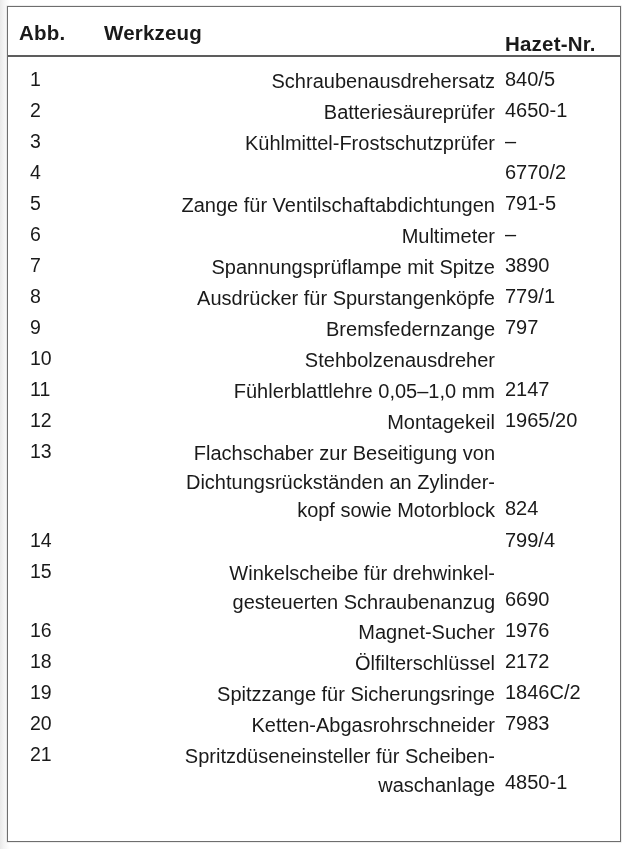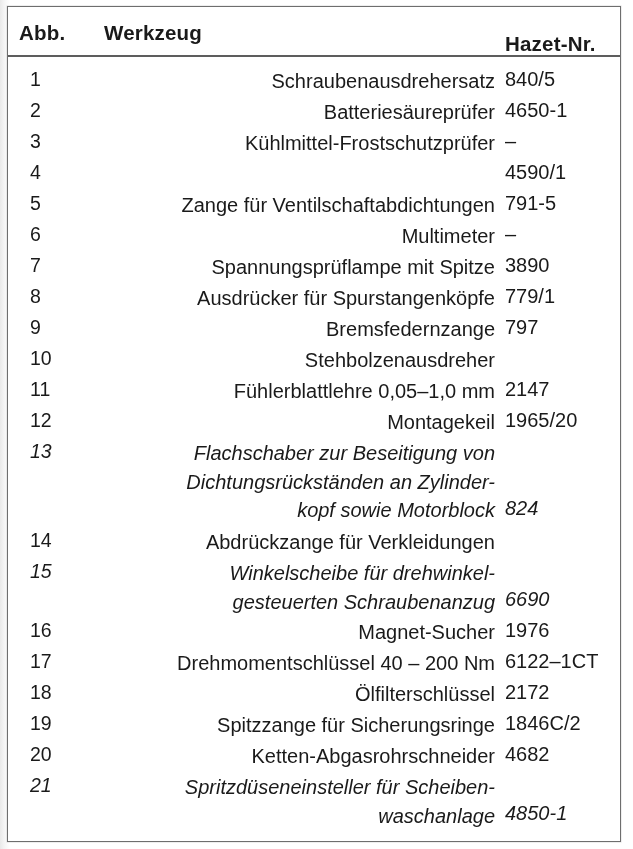--- a/index.html
+++ b/index.html
@@ -46,21 +46,20 @@
     height: 2.2px;
     background: #5d5d5d;
   }
   .row {
     position: relative;
     display: block;
     height: 31px;
   }
   .row.multi {
     height: auto;
-    font-style: italic;
   }
   .cell-num,
   .cell-name,
   .cell-hazet {
     position: absolute;
     white-space: pre-wrap;
   }
   .thead .cell-num,
   .thead .cell-name,
   .thead .cell-hazet {
@@ -132,21 +131,21 @@
           <span class="cell-name">Batteriesäureprüfer</span>
           <span class="cell-hazet">4650-1</span>
         </div>
         <div class="row" data-lines="1">
           <span class="cell-num">3</span>
           <span class="cell-name">Kühlmittel-Frostschutzprüfer</span>
           <span class="cell-hazet">–</span>
         </div>
         <div class="row" data-lines="1">
           <span class="cell-num">4</span>
-          <span class="cell-hazet">4590/1</span>
+          <span class="cell-hazet">6770/2</span>
         </div>
         <div class="row" data-lines="1">
           <span class="cell-num">5</span>
           <span class="cell-name">Zange für Ventilschaftabdichtungen</span>
           <span class="cell-hazet">791-5</span>
         </div>
         <div class="row" data-lines="1">
           <span class="cell-num">6</span>
           <span class="cell-name">Multimeter</span>
           <span class="cell-hazet">–</span>
@@ -182,52 +181,47 @@
         </div>
         <div class="row multi" data-lines="3">
           <span class="cell-num">13</span>
           <span class="cell-name">Flachschaber zur Beseitigung von
 Dichtungsrückständen an Zylinder-
 kopf sowie Motorblock</span>
           <span class="cell-hazet">824</span>
         </div>
         <div class="row" data-lines="1">
           <span class="cell-num">14</span>
-          <span class="cell-name">Abdrückzange für Verkleidungen</span>
+          <span class="cell-hazet">799/4</span>
         </div>
         <div class="row multi" data-lines="2">
           <span class="cell-num">15</span>
           <span class="cell-name">Winkelscheibe für drehwinkel-
 gesteuerten Schraubenanzug</span>
           <span class="cell-hazet">6690</span>
         </div>
         <div class="row" data-lines="1">
           <span class="cell-num">16</span>
           <span class="cell-name">Magnet-Sucher</span>
           <span class="cell-hazet">1976</span>
         </div>
         <div class="row" data-lines="1">
-          <span class="cell-num">17</span>
-          <span class="cell-name">Drehmomentschlüssel 40 – 200 Nm</span>
-          <span class="cell-hazet">6122–1CT</span>
-        </div>
-        <div class="row" data-lines="1">
           <span class="cell-num">18</span>
           <span class="cell-name">Ölfilterschlüssel</span>
           <span class="cell-hazet">2172</span>
         </div>
         <div class="row" data-lines="1">
           <span class="cell-num">19</span>
           <span class="cell-name">Spitzzange für Sicherungsringe</span>
           <span class="cell-hazet">1846C/2</span>
         </div>
         <div class="row" data-lines="1">
           <span class="cell-num">20</span>
           <span class="cell-name">Ketten-Abgasrohrschneider</span>
-          <span class="cell-hazet">4682</span>
+          <span class="cell-hazet">7983</span>
         </div>
         <div class="row multi" data-lines="2">
           <span class="cell-num">21</span>
           <span class="cell-name">Spritzdüseneinsteller für Scheiben-
 waschanlage</span>
           <span class="cell-hazet">4850-1</span>
         </div>
       </div>
 
   </div>

